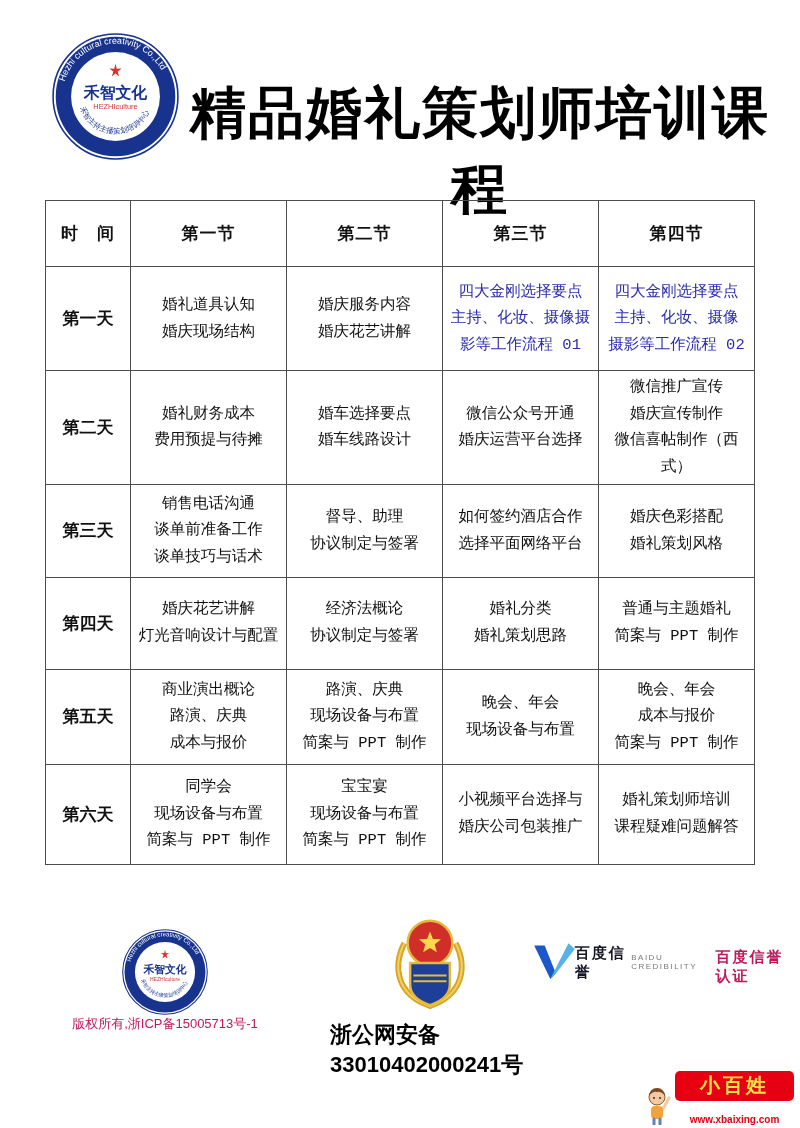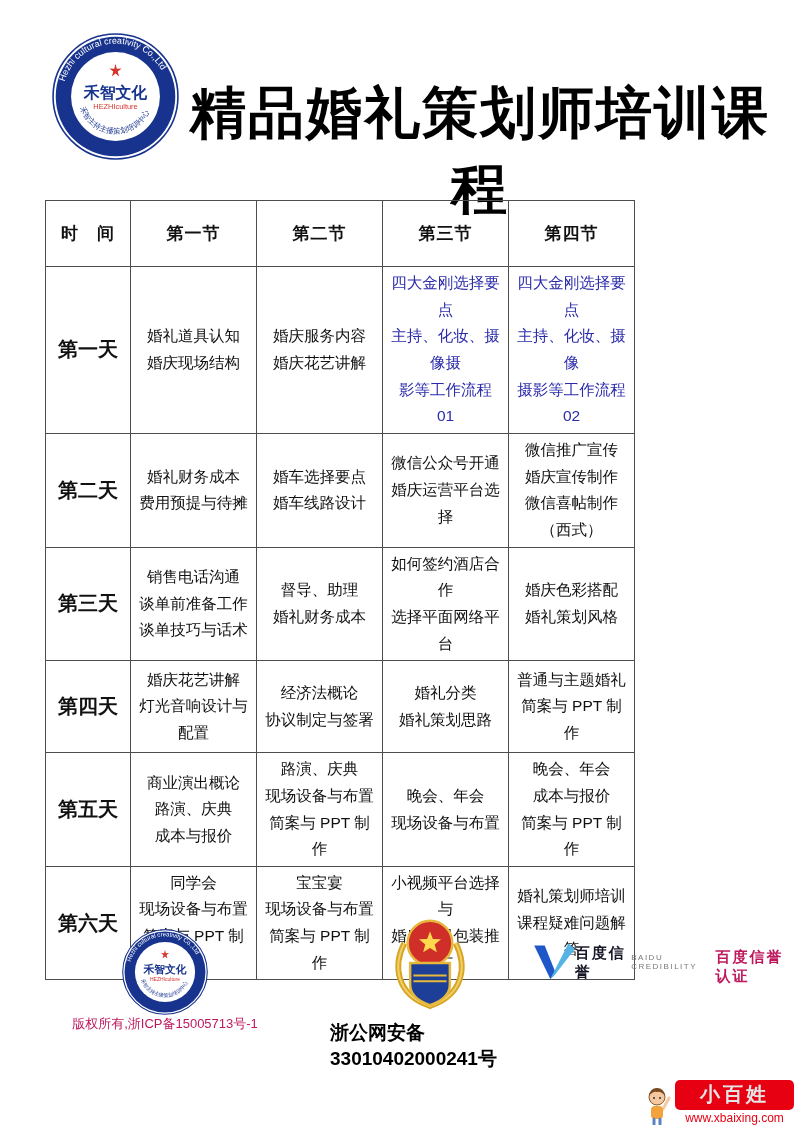--- a/index.html
+++ b/index.html
@@ -7,51 +7,51 @@
   body { font-family:"Liberation Sans", sans-serif; }
   .page { position:relative; width:800px; height:1128px; background:#ffffff; margin:0 auto; overflow:hidden; }
 
   
   .logo-top { position:absolute; left:52px; top:33px; width:127px; height:127px; }
   .logo-svg { width:100%; height:100%; display:block; }
   .page-title { position:absolute; left:185px; right:25px; top:76px; text-align:center;
                 font-size:56px; font-weight:bold; color:#000; letter-spacing:2px; }
 
   
-  table.course { position:absolute; left:45px; top:200px; width:590px; border-collapse:collapse;
-                 table-layout:fixed; color:#111; font-family:Liberation Sans, sans-serif; }
+  table.course { position:absolute; left:45px; top:200px; width:710px; border-collapse:collapse;
+                 table-layout:fixed; color:#111; font-family:Liberation Mono, monospace; }
   .course th, .course td { border:1px solid #4d4d4d; text-align:center; vertical-align:middle; padding:3px 6px; }
   .course thead tr { height:66px; }
   .course thead th { font-size:17px; font-weight:bold; letter-spacing:1px; }
-  .course tbody th { font-size:20px; font-weight:bold; }
+  .course tbody th { font-size:17px; font-weight:bold; }
   .course td { font-size:15.5px; line-height:1.72; white-space:pre-line; }
   tr.r1 { height:104px; } tr.r2 { height:93px; } tr.r3 { height:93px; }
   tr.r4 { height:92px; } tr.r5 { height:95px; } tr.r6 { height:100px; }
 
   
   .footer { position:absolute; left:0; top:915px; width:100%; display:flex; align-items:flex-start; }
   .f-left { width:330px; display:flex; flex-direction:column; align-items:center; padding-top:14px; }
   .logo-bottom { width:86px; height:86px; }
   .copyright { margin-top:0; font-size:13px; color:#be185d; }
   .f-center { flex:1; display:flex; flex-direction:column; align-items:center; }
   .badge-svg { width:92px; height:101px; display:block; }
-  .police { margin-top:4px; font-size:19px; font-weight:bold; color:#000; }
+  .police { margin-top:4px; font-size:22px; font-weight:bold; color:#000; }
   .f-right { width:270px; display:flex; flex-direction:row; align-items:center; padding-top:22px; }
   .baidu-icon { width:54px; height:45px; display:block; }
   .baidu-name { font-size:15px; font-weight:bold; color:#161626; margin-top:3px; letter-spacing:2px; }
   .baidu-en { font-size:8px; letter-spacing:1.5px; color:#777; margin-top:1px; }
   .baidu-cert { font-size:15px; font-weight:bold; color:#be185d; margin-top:11px; letter-spacing:2px; }
 
   
   .watermark { position:absolute; right:6px; bottom:3px; display:flex; align-items:flex-end; gap:3px; }
   .mascot { width:30px; height:40px; display:block; }
   .wm-text { text-align:center; }
-  .wm-name { display:inline-block; background:#e60012; color:#e5e5e5; font-weight:bold; font-size:20px;
+  .wm-name { display:inline-block; background:#e60012; color:#fde047; font-weight:bold; font-size:20px;
              padding:1px 25px 2px; border-radius:5px; letter-spacing:3px; }
-  .wm-url { color:#e60012; font-size:12px; font-weight:normal; margin-top:1px; }
+  .wm-url { color:#e60012; font-size:10px; font-weight:bold; margin-top:13px; }
 </style>
 </head>
 <body>
 
 <div class="page">
 
   <div class="logo-top">
     <svg class="logo-svg" viewBox="0 0 120 120">
       <circle cx="60" cy="60" r="59" fill="#ffffff" stroke="#17338e" stroke-width="1.5"></circle>
       <circle cx="60" cy="60" r="56.5" fill="#17338e"></circle>
@@ -116,21 +116,21 @@
         <td>微信推广宣传
 婚庆宣传制作
 微信喜帖制作（西式）</td>
       </tr>
       <tr class="r3">
         <th>第三天</th>
         <td>销售电话沟通
 谈单前准备工作
 谈单技巧与话术</td>
         <td>督导、助理
-婚礼财务成本</td>
+协议制定与签署</td>
         <td>如何签约酒店合作
 选择平面网络平台</td>
         <td>婚庆色彩搭配
 婚礼策划风格</td>
       </tr>
       <tr class="r4">
         <th>第四天</th>
         <td>婚庆花艺讲解
 灯光音响设计与配置</td>
         <td>经济法概论

